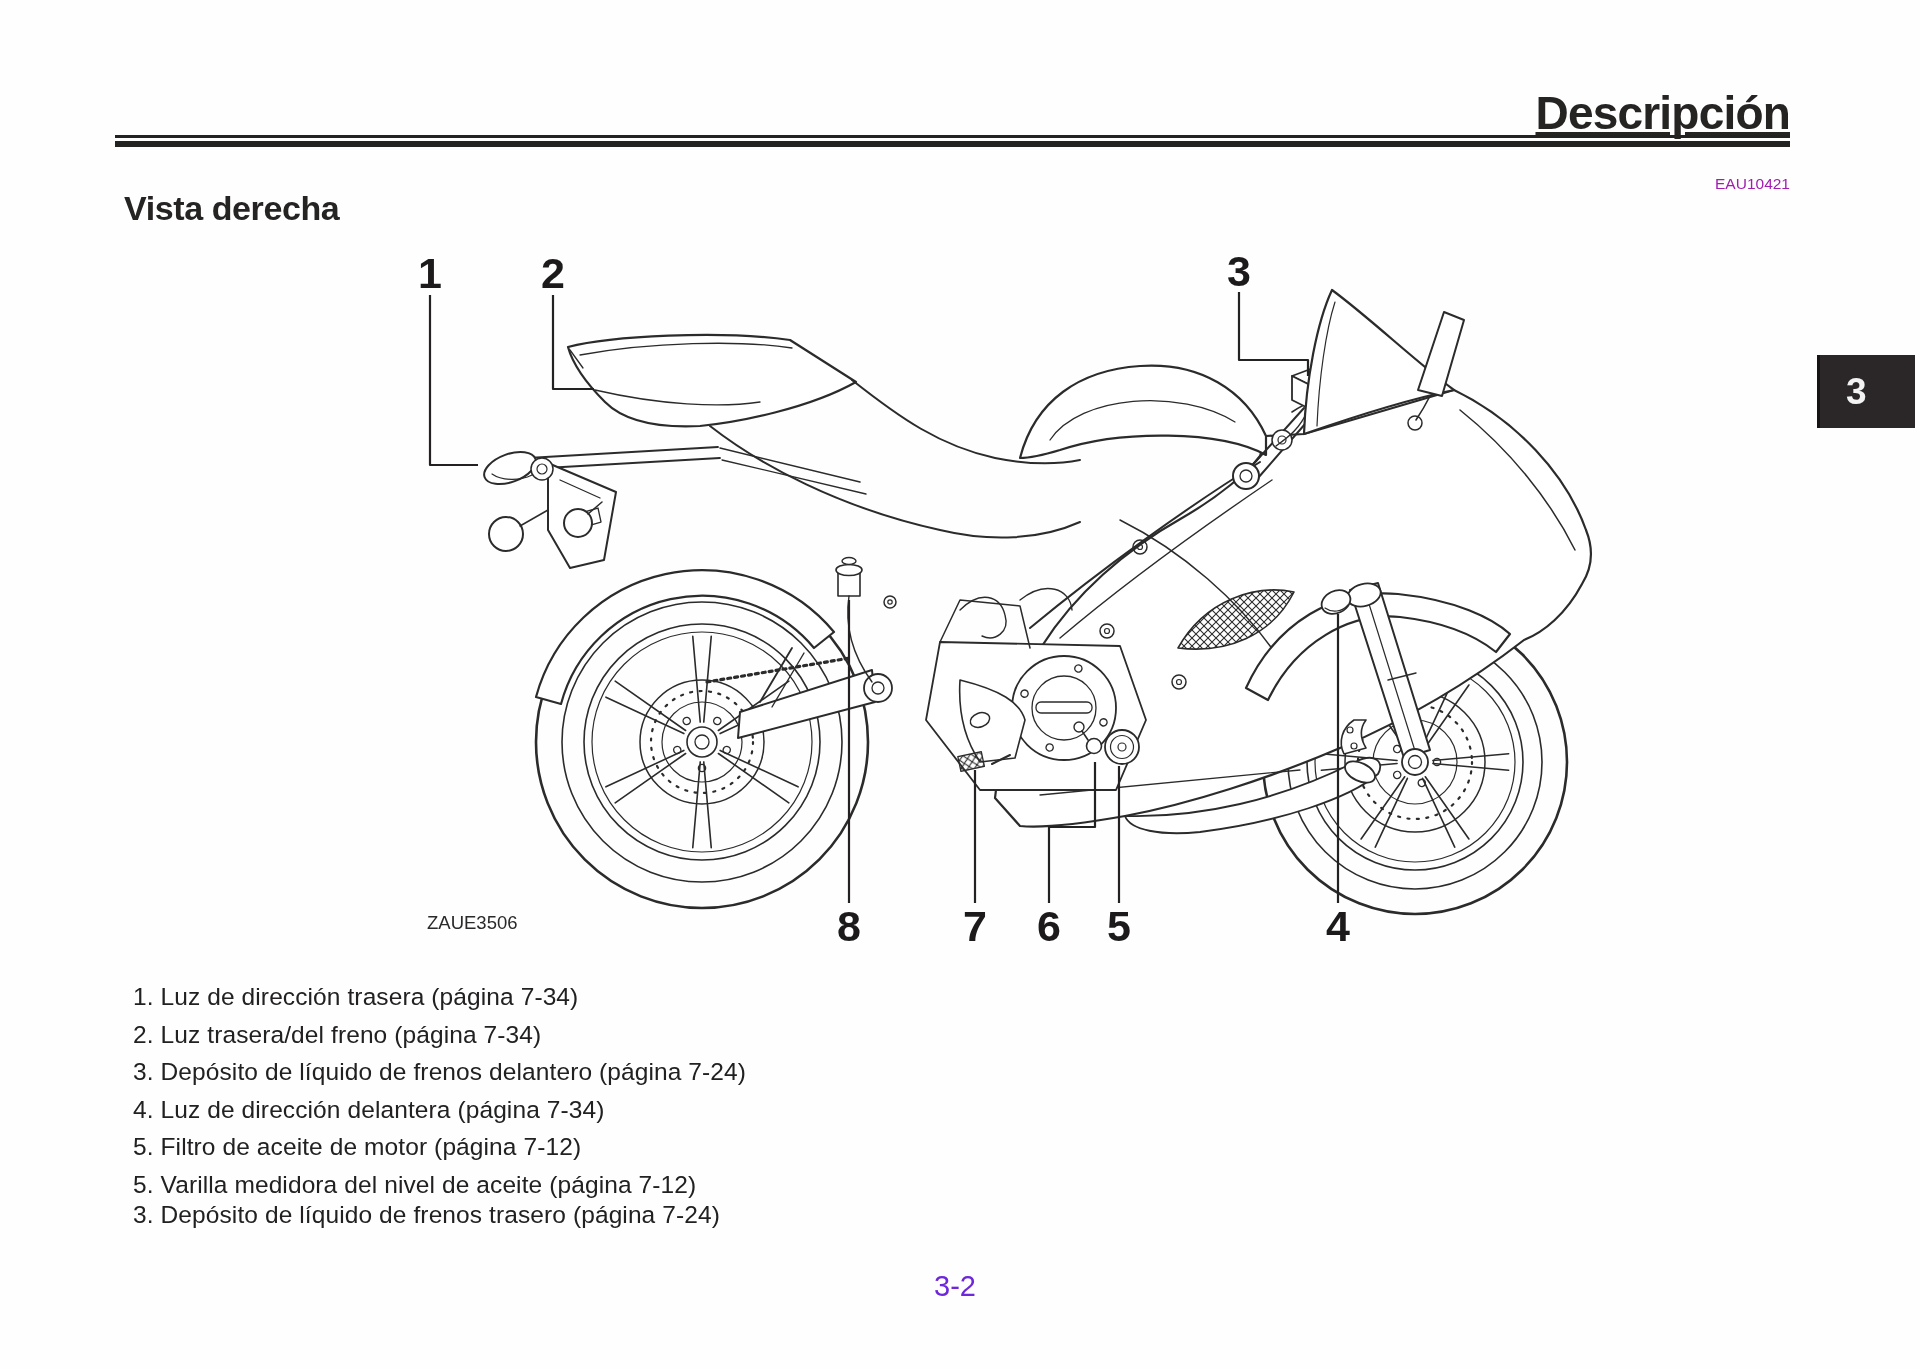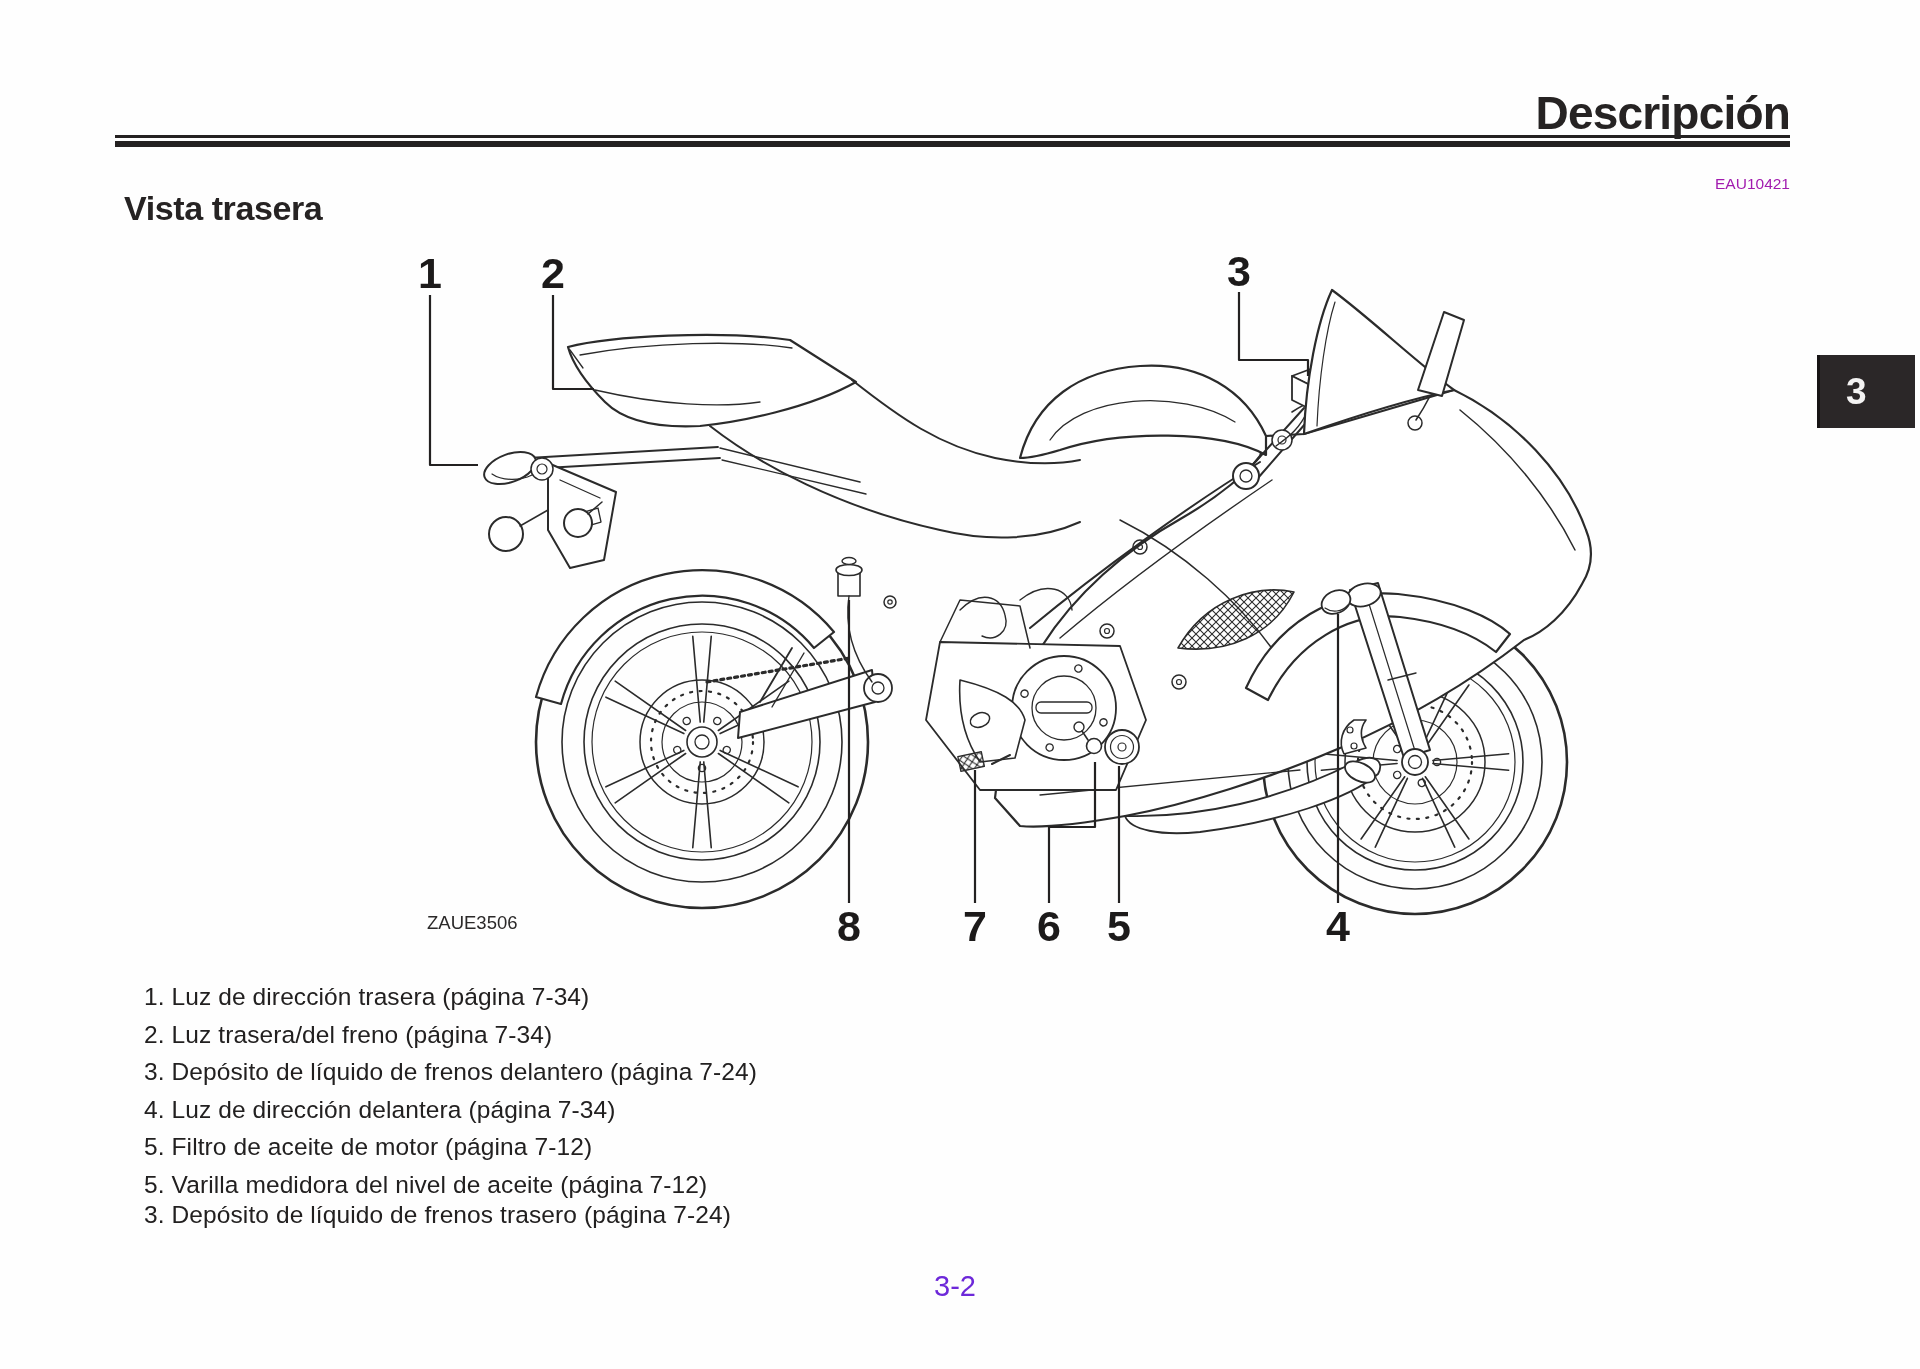--- a/index.html
+++ b/index.html
@@ -1,36 +1,36 @@
 <!DOCTYPE html>
 <html><head>
 <meta charset="utf-8">
 <style>
   * { margin:0; padding:0; box-sizing:border-box; }
   html,body { width:1920px; height:1369px; background:#ffffff; overflow:hidden;
     font-family:"Liberation Sans", sans-serif; }
   .page { position:relative; width:1920px; height:1369px; background:#fefefe; color:#1e1c1c; }
 
   .hdr-title { position:absolute; top:86px; right:130px; font-size:46px; font-weight:700;
-    letter-spacing:-0.8px; color:#262323; }
+    letter-spacing:-0.8px; color:#262323;text-decoration:underline; }
   .hdr-rule { position:absolute; left:115px; right:130px; top:135px; }
   .hdr-rule .thin { height:2.5px; background:#242121; }
   .hdr-rule .thick { height:6px; background:#242121; margin-top:3.5px; }
   .doc-code { position:absolute; top:175px; right:130px; font-size:15.5px; color:#a21caf; }
 
   .section-title { position:absolute; left:124px; top:189px; font-size:34px; font-weight:700;
     letter-spacing:-0.4px; color:#262323; }
 
   .fig-svg { position:absolute; left:420px; top:250px; width:1200px; height:700px; }
   svg text.co { font-family:"Liberation Sans", sans-serif; font-weight:700; font-size:43px;
     fill:#1c1a1a; text-anchor:middle; }
   .fig-code { position:absolute; left:427px; top:912px; font-size:18.5px; color:#2b2929; }
 
   .legend { position:absolute; left:133px; top:978px; font-size:24.5px; color:#222020;
-    letter-spacing:0.1px;margin-left:11px; }
+    letter-spacing:0.1px; }
   .legend .li { line-height:37.5px; white-space:nowrap; }
   .legend .li:last-child { margin-top:-7px; }
 
   .chapter-tab { position:absolute; left:1817px; top:355px; width:98px; height:73px;
     background:#2b2728; border-left:3px solid #171415; display:flex; align-items:center;
     justify-content:flex-start; }
   .chapter-tab span { color:#f4f3f3; font-size:37px; font-weight:700; padding-left:26px; }
 
   .page-num { position:absolute; left:955px; top:1270px; transform:translateX(-50%);
     font-size:29px; color:#6d28d9; }
@@ -40,21 +40,21 @@
 
 <div class="page">
 
   <div class="hdr-title">Descripción</div>
   <div class="hdr-rule">
     <div class="thin"></div>
       <div class="thick"></div>
   </div>
   <div class="doc-code">EAU10421</div>
 
-  <div class="section-title">Vista trasera</div>
+  <div class="section-title">Vista derecha</div>
 
   <svg class="fig-svg" viewBox="0 0 1200 700" xmlns="http://www.w3.org/2000/svg">
     <defs>
       <pattern id="xh" width="8" height="8" patternUnits="userSpaceOnUse">
         <path d="M0,8 L8,0 M0,0 L8,8" stroke="#2b2b2b" stroke-width="1.1"></path>
       </pattern>
       <g id="spkR" stroke="#2b2b2b" stroke-width="1.6">
         <line x1="20" y1="0" x2="106" y2="0" transform="rotate(-5)"></line>
         <line x1="20" y1="0" x2="106" y2="0" transform="rotate(5)"></line>
       </g>

